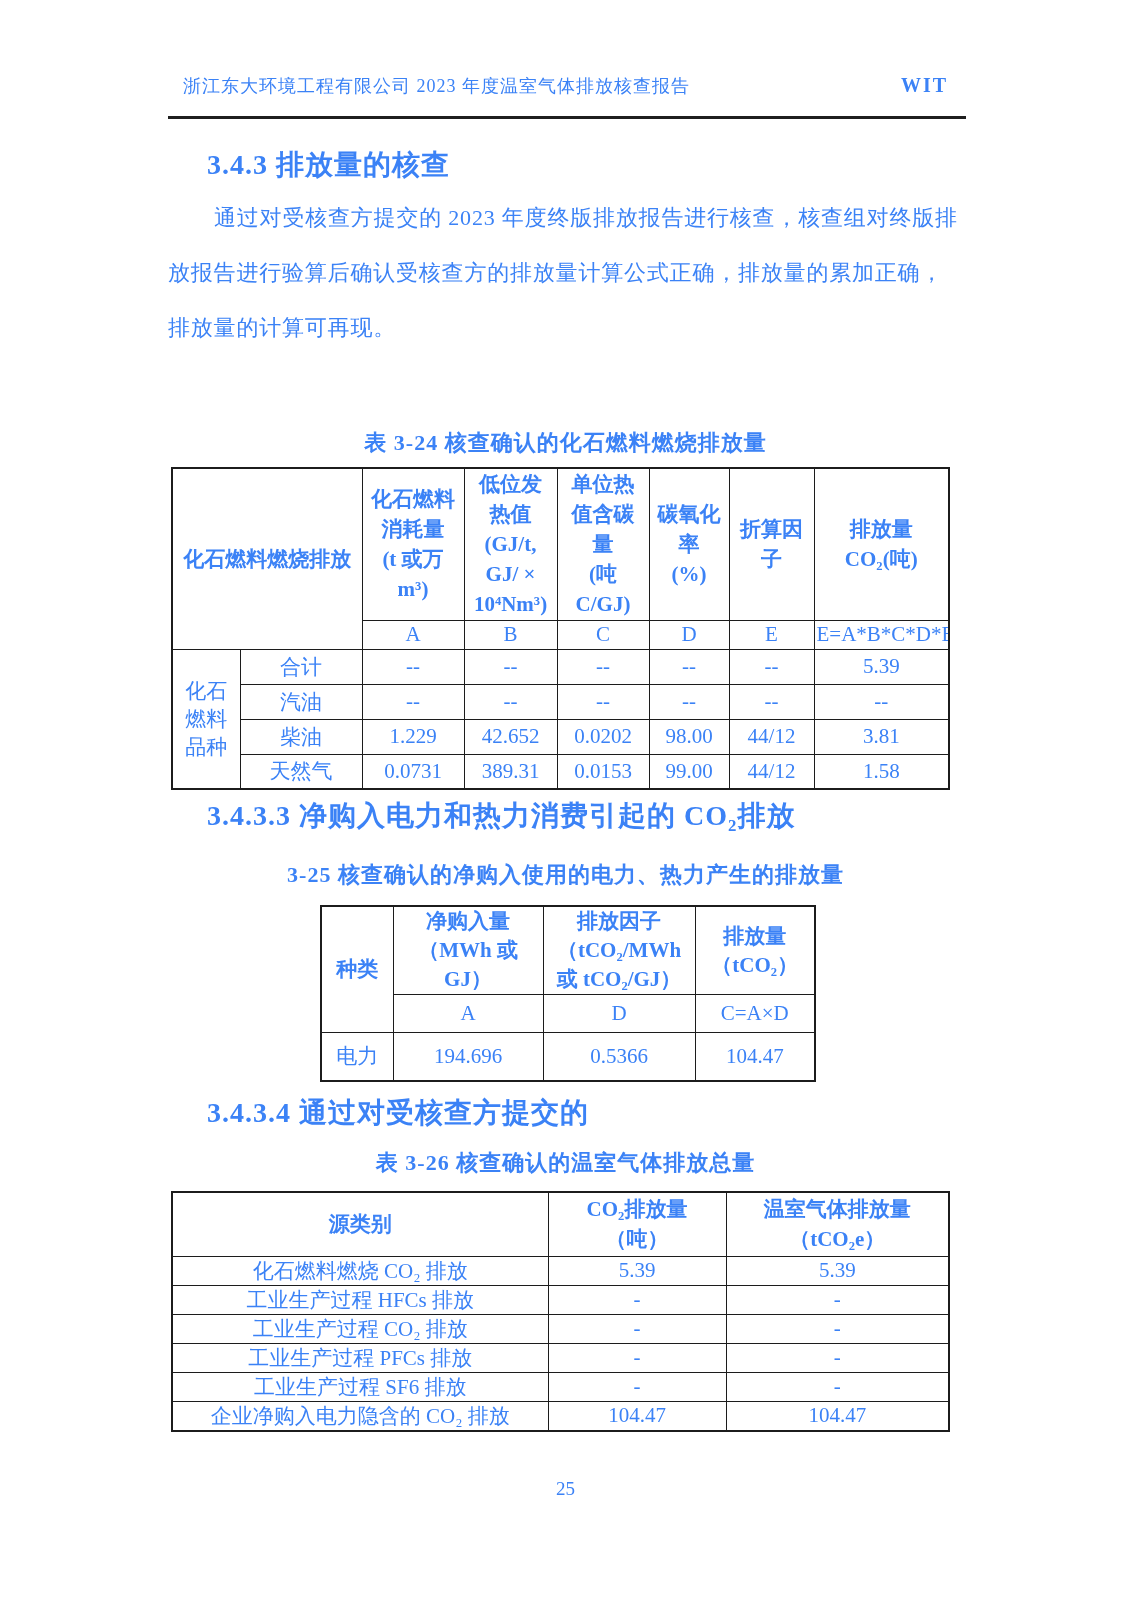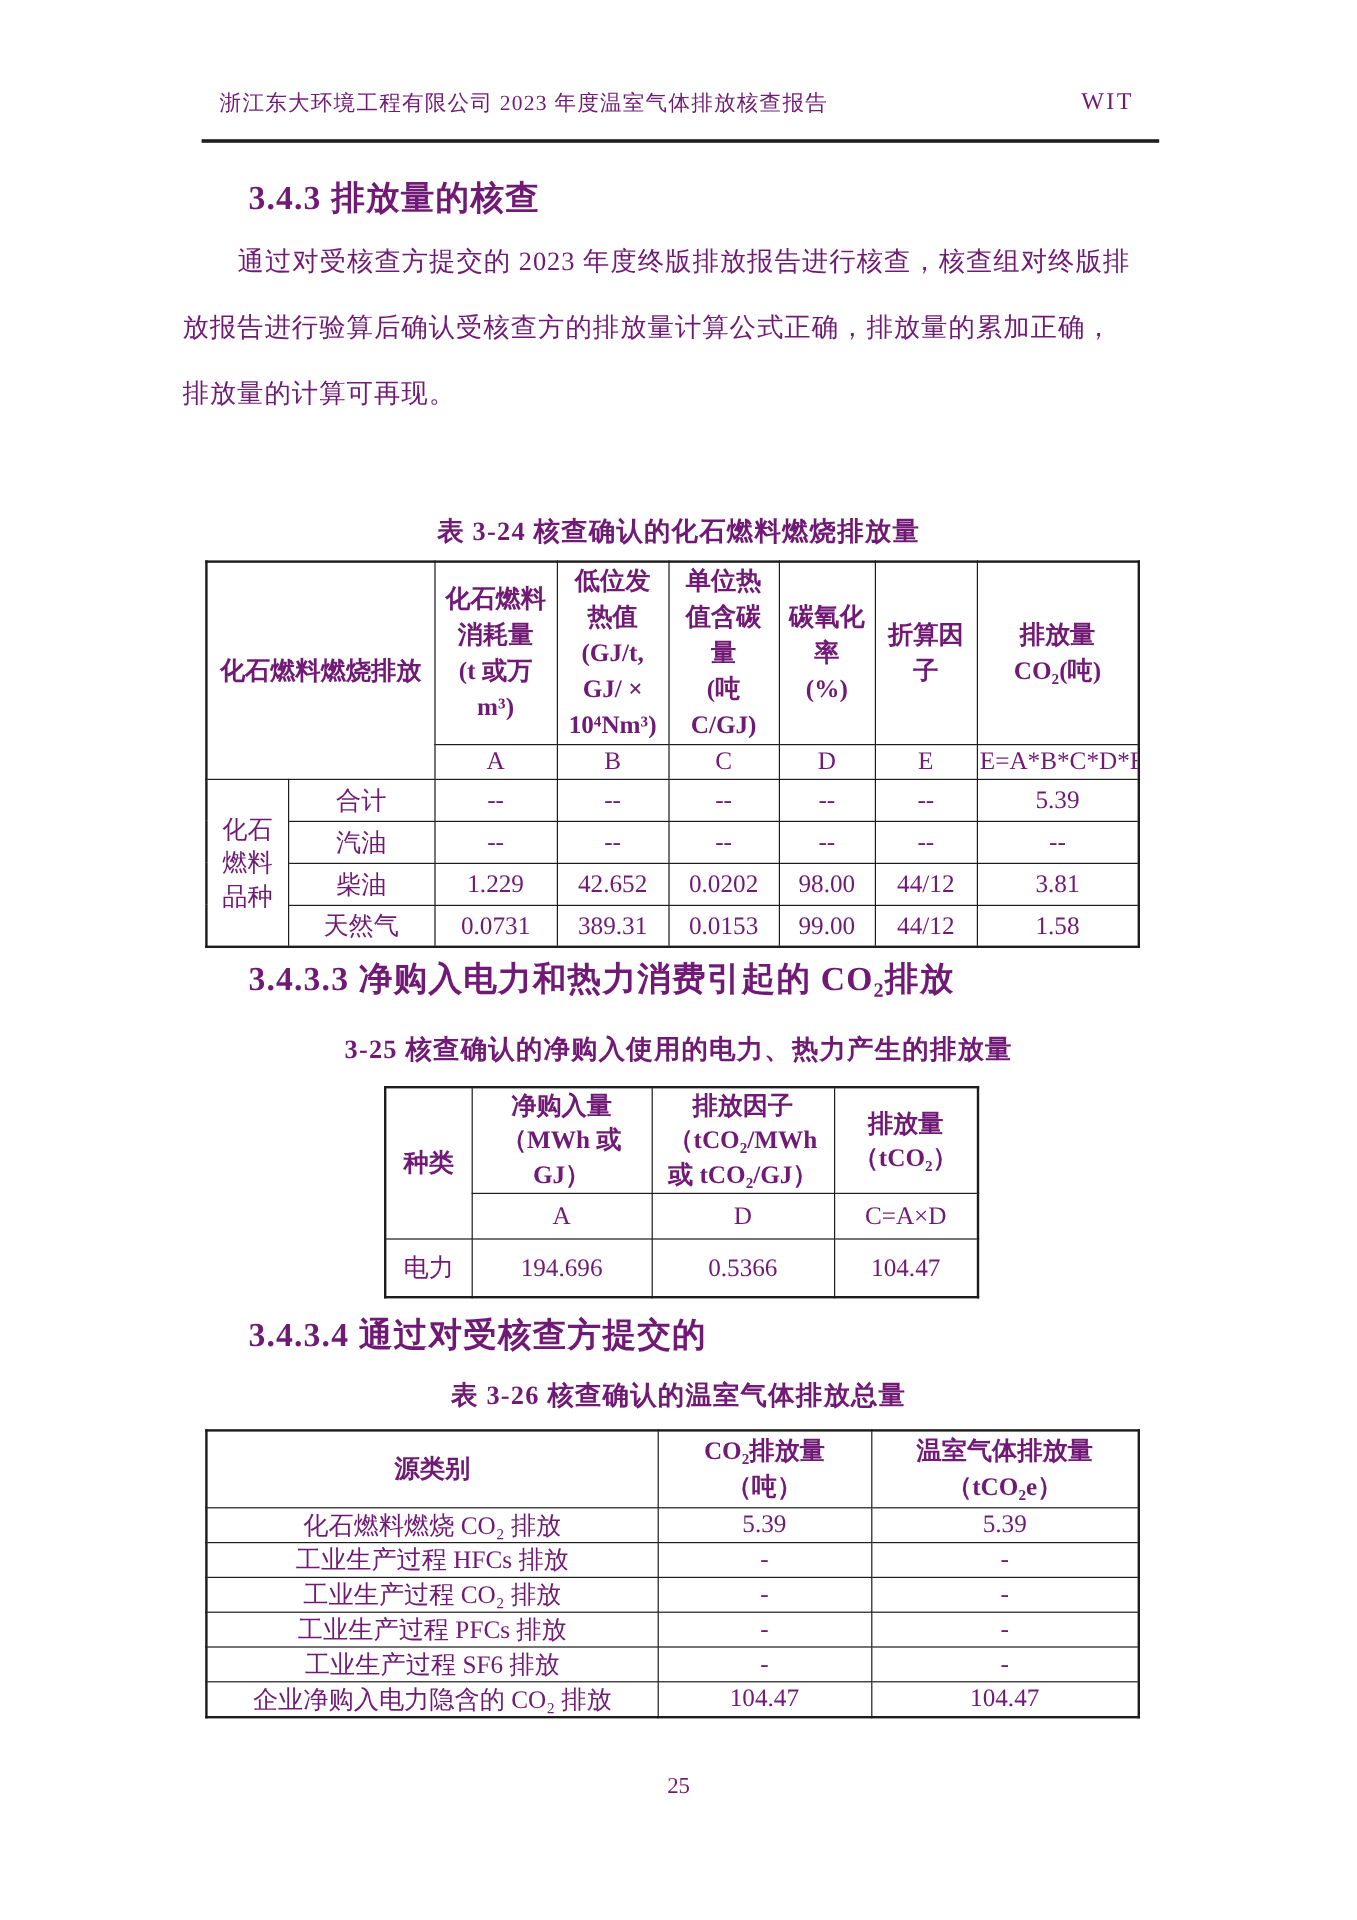--- a/index.html
+++ b/index.html
@@ -3,48 +3,48 @@
 <meta charset="utf-8">
 <style>
   * { margin: 0; padding: 0; box-sizing: border-box; }
   html, body { background: #ffffff; }
   .page {
     position: relative;
     width: 1090px;
     height: 1600px;
     background: #ffffff;
     font-family: "Liberation Serif", "DejaVu Serif", serif;
-    color: #701a75;
+    color: #3b82f6;
     overflow: hidden;
     border-radius: 25px;
   }
   
   .hdr-title {
     position: absolute; left: 183px; top: 74px;
     font-size: 18px; letter-spacing: 1px; white-space: nowrap;
   }
   .hdr-logo {
     position: absolute; left: 901px; top: 74px;
-    font-size: 20px; letter-spacing: 2px; font-weight: 400;
+    font-size: 20px; letter-spacing: 2px; font-weight: 700;
   }
   .hdr-rule {
     position: absolute; left: 168px; top: 116px;
     width: 798px; height: 3px; background: #1f1f1f;
   }
   
   .sec-heading {
     position: absolute; left: 207px;
     font-size: 28px; font-weight: bold; letter-spacing: 1px; white-space: nowrap;
   }
   .h343  { top: 146px; }
   .h3431 { top: 363px; }
   .h3433 { top: 797px; }
   .h3434 { top: 1094px; }
   .para {
-    position: absolute; left: 152px; top: 190px;
+    position: absolute; left: 168px; top: 190px;
     width: 820px;
     font-size: 22px; line-height: 55px; letter-spacing: 0.8px;
     white-space: pre-line; text-indent: 46px;
   }
   
   .tbl-caption {
     position: absolute; left: 0; width: 1131px;
     text-align: center; font-size: 22px; font-weight: bold; letter-spacing: 1px;
   }
   .cap24 { top: 428px; }

